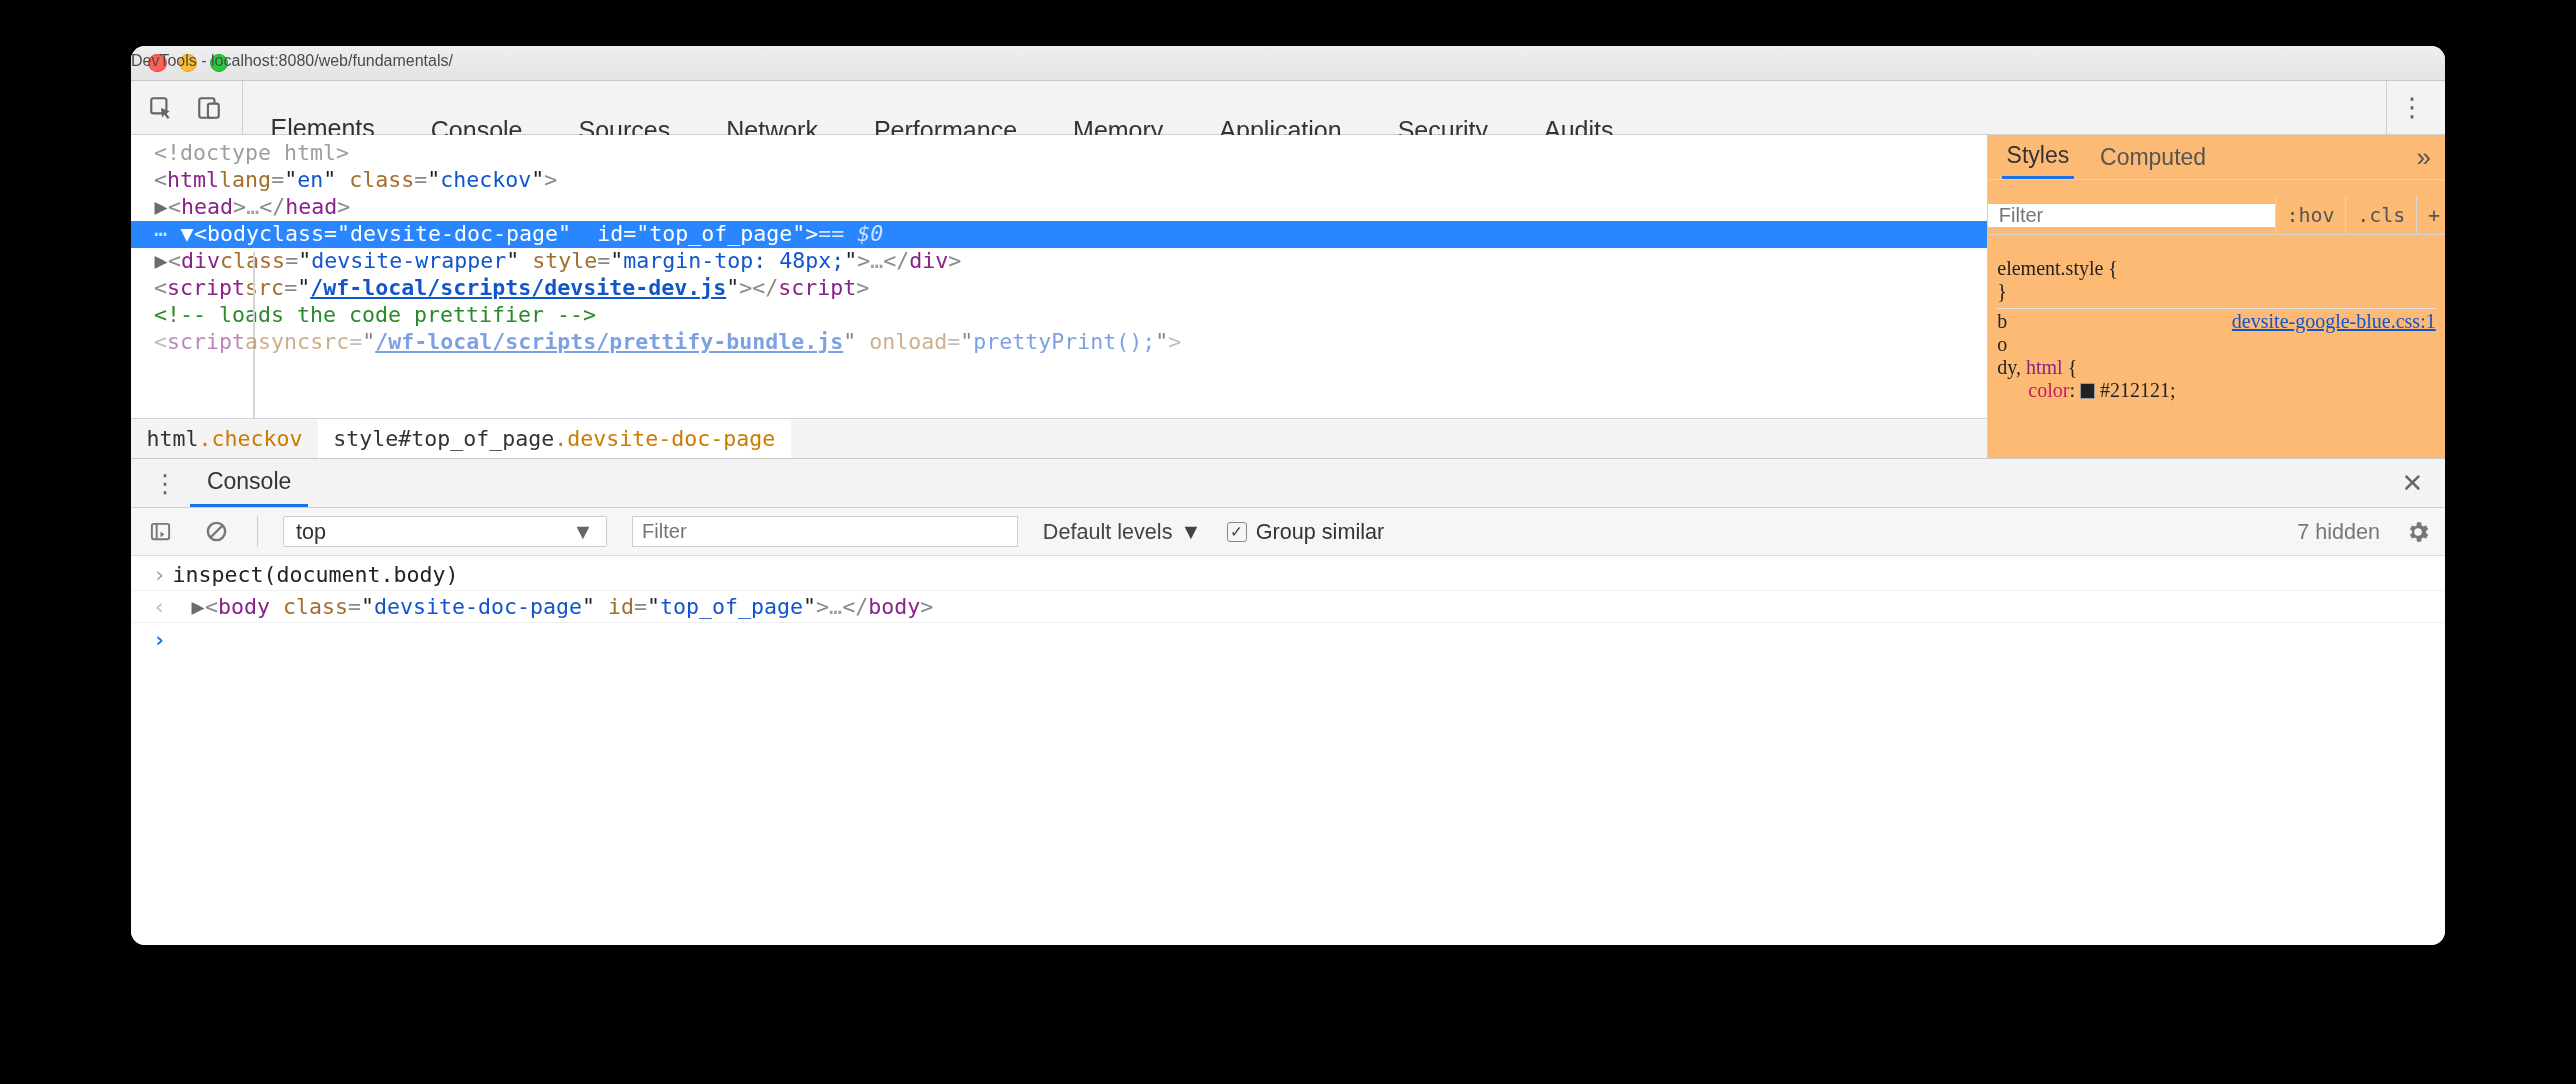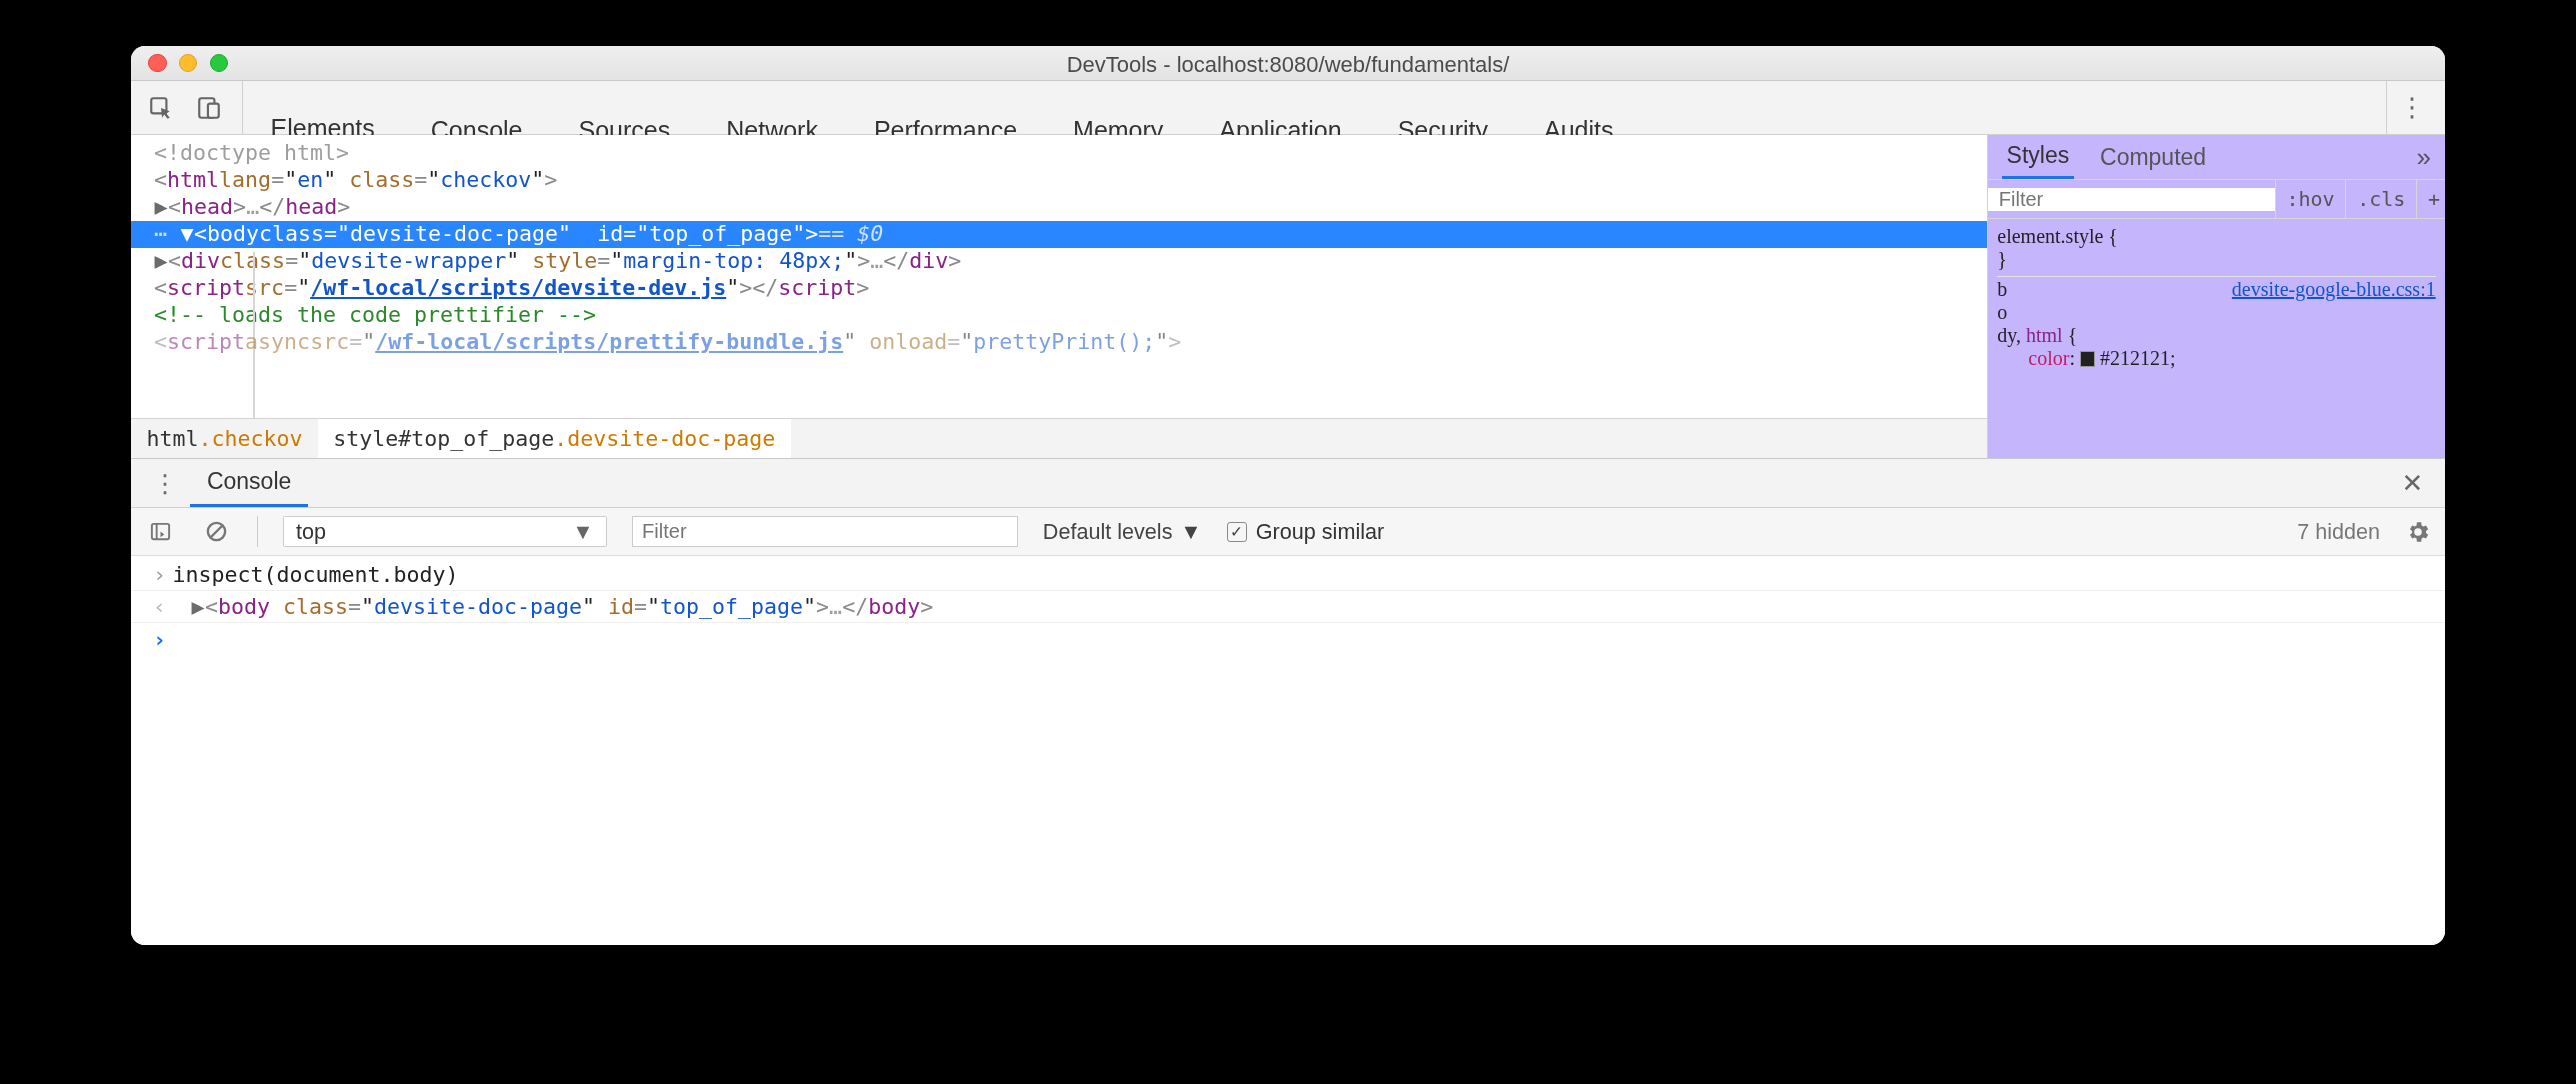--- a/index.html
+++ b/index.html
@@ -27,21 +27,21 @@
     height:35px; background:linear-gradient(#efefef,#e3e3e3);
     border-bottom:0.8px solid #c8c8c8;
     display:flex; align-items:center; position:relative;
     font-size:18.5px; color:#4a4a4a;
   }
   .traffic { display:flex; gap:12.3px; padding-left:17px; }
   .tl { width:18.5px; height:18.5px; border-radius:50%; }
   .tl.red{background:#ff5f56;border:0.8px solid #e0443e;}
   .tl.yellow{background:#ffbd2e;border:0.8px solid #dea123;}
   .tl.green{background:#27c93f;border:0.8px solid #1aab29;}
-  .titlebar .title { position:absolute; left:0; right:0; text-align:center; font-size:22px; color:#4b4b4b; top:6.2px; }
+  .titlebar .title { position:absolute; left:0; right:0; font-size:16px; color:#4b4b4b; top:6.2px; }
 
   
   .maintabs {
     height:54px; border-bottom:0.8px solid #d0d0d0; background:#f3f3f3;
     display:flex; align-items:center; padding:0 7.7px; gap:0;
     font-size:25px; color:#555;
   }
   .maintabs .left-icons { display:flex; align-items:center; gap:21.6px; padding:0 20px 0 9.3px; border-right:0.8px solid #cfcfcf; height:100%; }
   .maintabs .right-icons { margin-left:auto; display:flex; align-items:center; gap:18.5px; padding:0 12.3px; border-left:0.8px solid #cfcfcf; height:100%; }
   .maintabs .tab { padding:15px 28px; height:100%; display:flex; align-items:center; cursor:pointer; color:#333;margin-top:45px;}
@@ -72,22 +72,22 @@
     position:absolute; left:0; right:0; bottom:0; height:40px;
     background:#f3f3f3; border-top:0.8px solid #d3d3d3;
     display:flex; align-items:center; font-family:Menlo,monospace; font-size:21.6px;
   }
   .crumb { padding:0 15.4px; height:100%; display:flex; align-items:center;}
   .crumb.active{ background:#fff;}
   .crumb .t{color:#333;} .crumb .cls{color:#cc7a00;}
 
   
   .styles {
-    width:458px; border-left:0.8px solid #d0d0d0; background:#c4b5fd; display:flex; flex-direction:column;
-    font-family: Menlo, monospace; font-size:20px;
+    width:458px; border-left:0.8px solid #d0d0d0; background:#fdba74; display:flex; flex-direction:column;
+    font-family: Menlo, monospace; font-size:20px;gap:16px;
   }
   .styles-tabs{ height:45px; border-bottom:0.8px solid #d6d6d6; display:flex; align-items:center;
     font-family:"Helvetica Neue",Arial,sans-serif; font-size:23px; color:#555; gap:21.6px; padding:0 14px;}
   .styles-tabs .stab{ padding:0 4.6px; height:100%; display:flex; align-items:center;}
   .styles-tabs .stab.active{ border-bottom:3.1px solid #1a73e8; color:#333;}
   .styles-tabs .more{ margin-left:auto; font-size:26px;}
   .styles-filter{ display:flex; align-items:center; height:39px; border-bottom:0.8px solid #d6d6d6;}
   .styles-filter input{ flex:1; border:none; outline:none; font-size:20px; padding:0 10.8px; font-family:"Helvetica Neue",Arial,sans-serif; color:#777;}
   .styles-filter .chip{ padding:0 10.8px; color:#555; font-family:Menlo,monospace; border-left:0.8px solid #d6d6d6; height:100%; display:flex; align-items:center;}
   .styles-body{ padding:4.6px 9.3px; font-size:20px;font-family:Liberation Serif, serif;}

